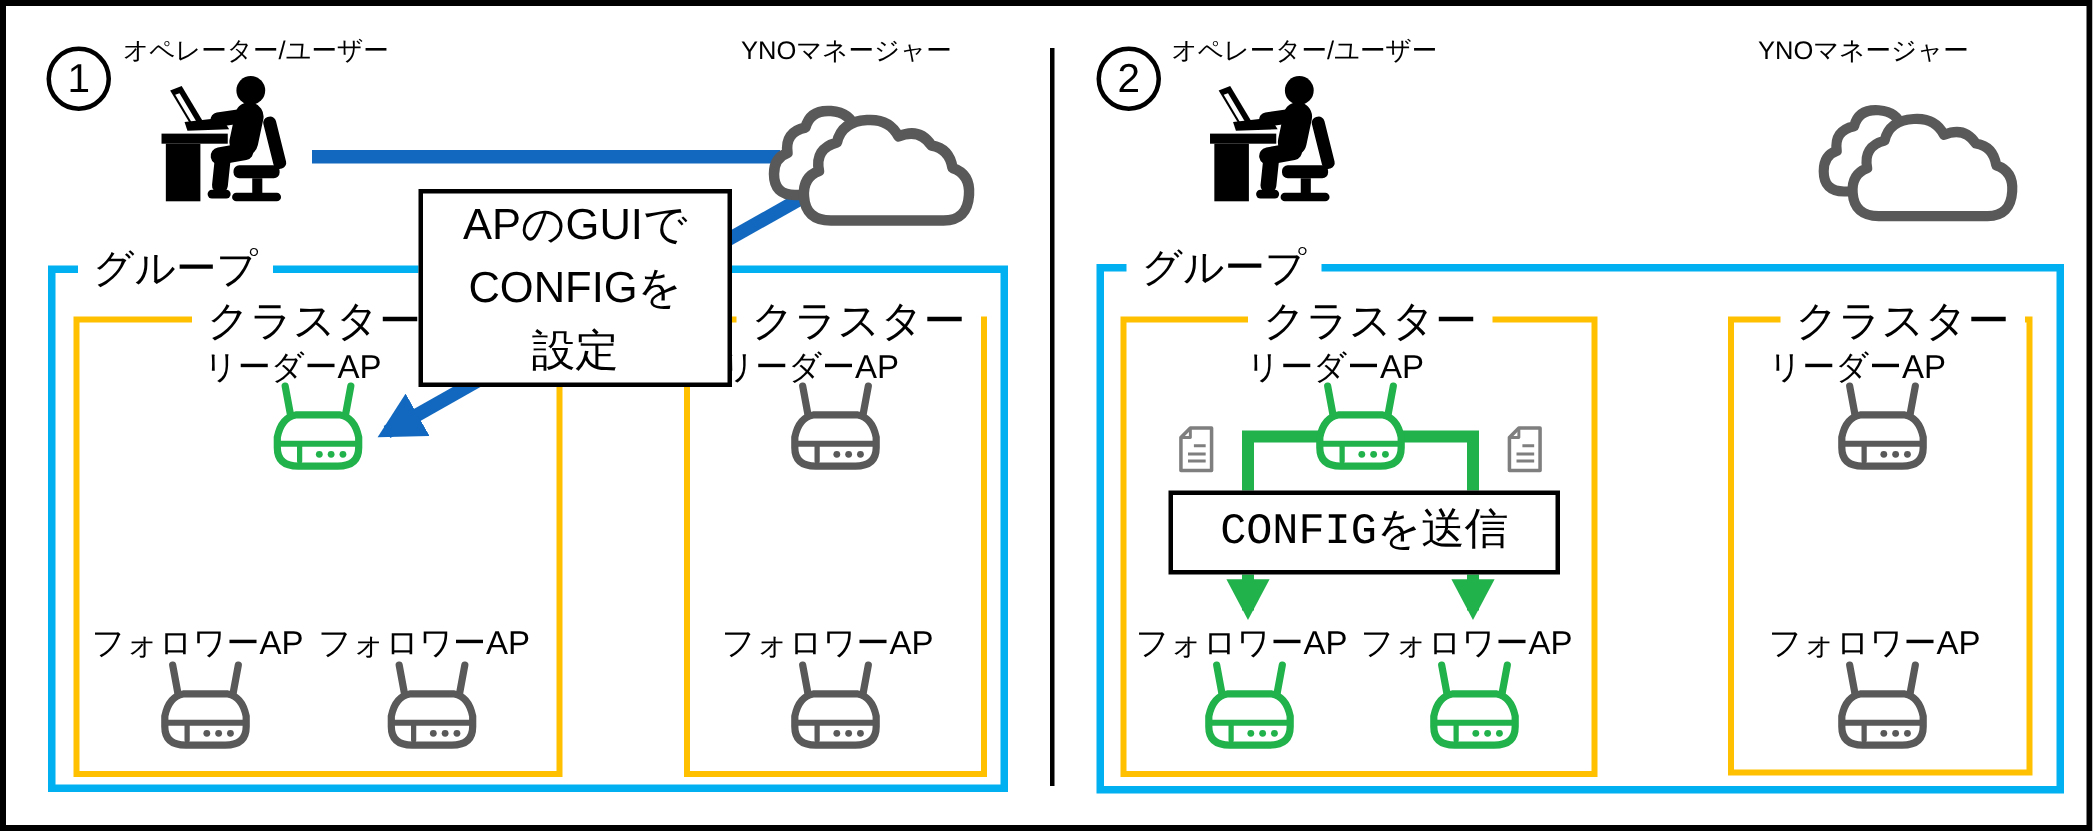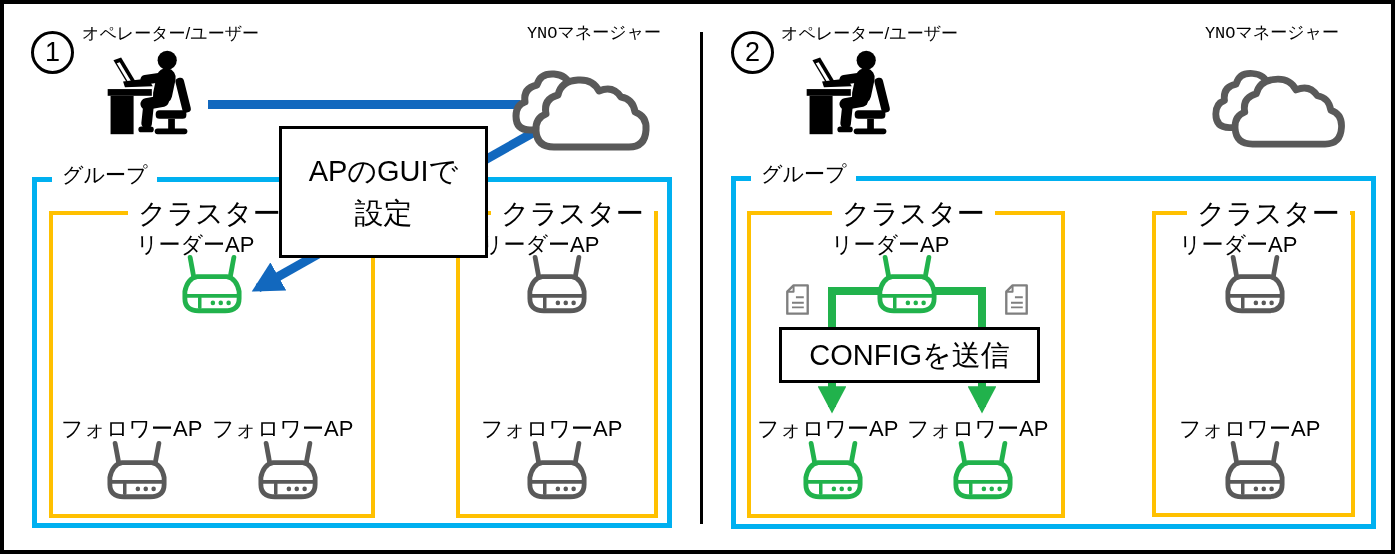--- a/index.html
+++ b/index.html
@@ -2,29 +2,29 @@
 <html><head>
 <meta charset="utf-8">
 <style>
   html,body{margin:0;padding:0;background:#fff;}
   .canvas{
     position:relative;width:1395px;height:554px;box-sizing:border-box;
     border:4px solid #000;background:#fff;overflow:hidden;
     font-family:"Liberation Sans","DejaVu Sans",sans-serif;color:#000;
   }
   .lbl{position:absolute;white-space:nowrap;font-size:17px;line-height:1.2;}
-  .lbl-right{text-align:center;font-family:Liberation Mono, monospace;}
+  .lbl-right{text-align:left;}
   .step-badge{
     position:absolute;width:37px;height:37px;border:3px solid #000;border-radius:50%;
     font-size:27px;display:flex;align-items:center;justify-content:center;background:#fff;
   }
   .box-group{position:absolute;border:5px solid #00B0F0;box-sizing:border-box;z-index:1;}
   .box-cluster{position:absolute;border:4px solid #FFC000;box-sizing:border-box;z-index:1;}
   .tag{position:absolute;background:#fff;padding:0 10px;z-index:3;white-space:nowrap;}
-  .tag-group{font-size:21px;}
+  .tag-group{font-size:27px;}
   .tag-cluster{font-size:28px;}
   .ap-label{position:absolute;width:150px;text-align:left;font-size:22px;white-space:nowrap;z-index:3;}
   .ap{position:absolute;width:80px;height:70px;z-index:5;}
   .green{color:#21B24C;}
   .gray{color:#595959;}
   .callout{
     position:absolute;background:#fff;border:3px solid #000;box-sizing:border-box;z-index:6;
     display:flex;flex-direction:column;align-items:center;justify-content:center;
     font-size:29px;text-align:center;line-height:42px;
   }
@@ -130,20 +130,21 @@
   <svg class="ap gray" style="left:513px;top:249px;">
       <use href="#sym-ap"></use>
     </svg>
   <div class="ap-label" style="left:477px;top:410px;">フォロワーAP</div>
   <svg class="ap gray" style="left:513px;top:435px;">
       <use href="#sym-ap"></use>
     </svg>
 
   <div class="callout" style="left:275px;top:122px;width:209px;height:132px;">
     <div>APのGUIで</div>
+    <div>CONFIGを</div>
     <div>設定</div>
   </div>
 
   <div class="step-badge" style="left:727px;top:27px;">
     <span>2</span>
   </div>
   <div class="lbl" style="left:777px;top:20px;">オペレーター/ユーザー</div>
   <svg class="person" style="left:795px;top:42px;" width="96" height="90">
       <use href="#sym-person"></use>
     </svg>
@@ -180,21 +181,21 @@
     </svg>
   <div class="ap-label" style="left:753px;top:410px;">フォロワーAP</div>
   <div class="ap-label" style="left:903px;top:410px;">フォロワーAP</div>
   <svg class="ap green" style="left:789px;top:435px;">
       <use href="#sym-ap"></use>
     </svg>
   <svg class="ap green" style="left:939px;top:435px;">
       <use href="#sym-ap"></use>
     </svg>
 
-  <div class="callout" style="left:775px;top:323px;width:261px;height:56px;">
+  <div class="callout" style="left:775px;top:323px;width:261px;height:56px;font-family:Liberation Mono, monospace;">
     <div>CONFIGを送信</div>
   </div>
 
   <div class="box-cluster" style="left:1148px;top:207px;width:203px;height:306px;"></div>
   <div class="tag tag-cluster" style="left:1183px;top:191px;">クラスター</div>
   <div class="ap-label" style="left:1175px;top:226px;">リーダーAP</div>
   <svg class="ap gray" style="left:1211px;top:249px;">
       <use href="#sym-ap"></use>
     </svg>
   <div class="ap-label" style="left:1175px;top:410px;">フォロワーAP</div>

